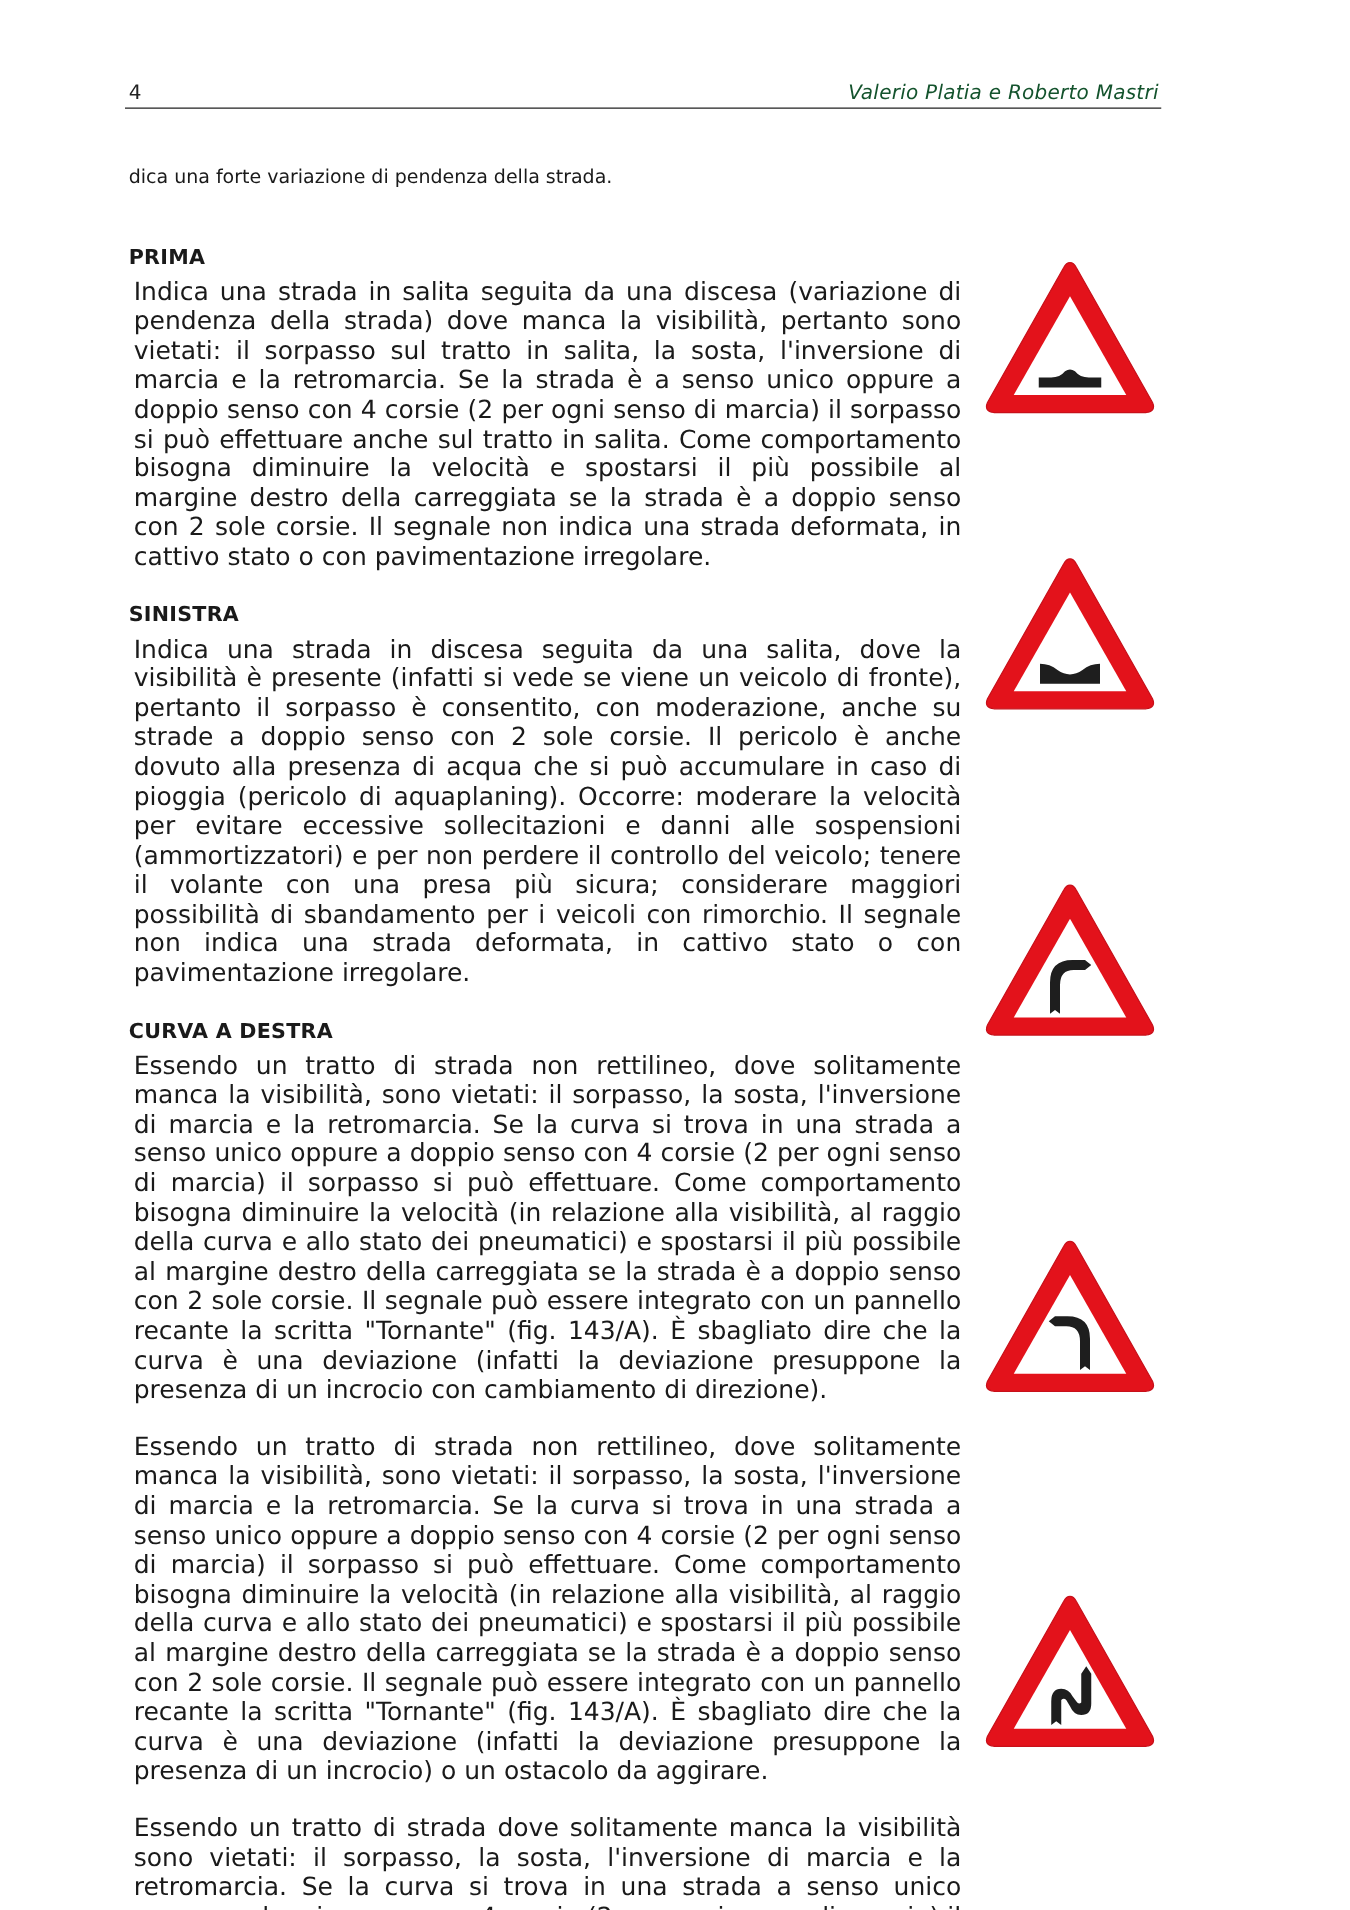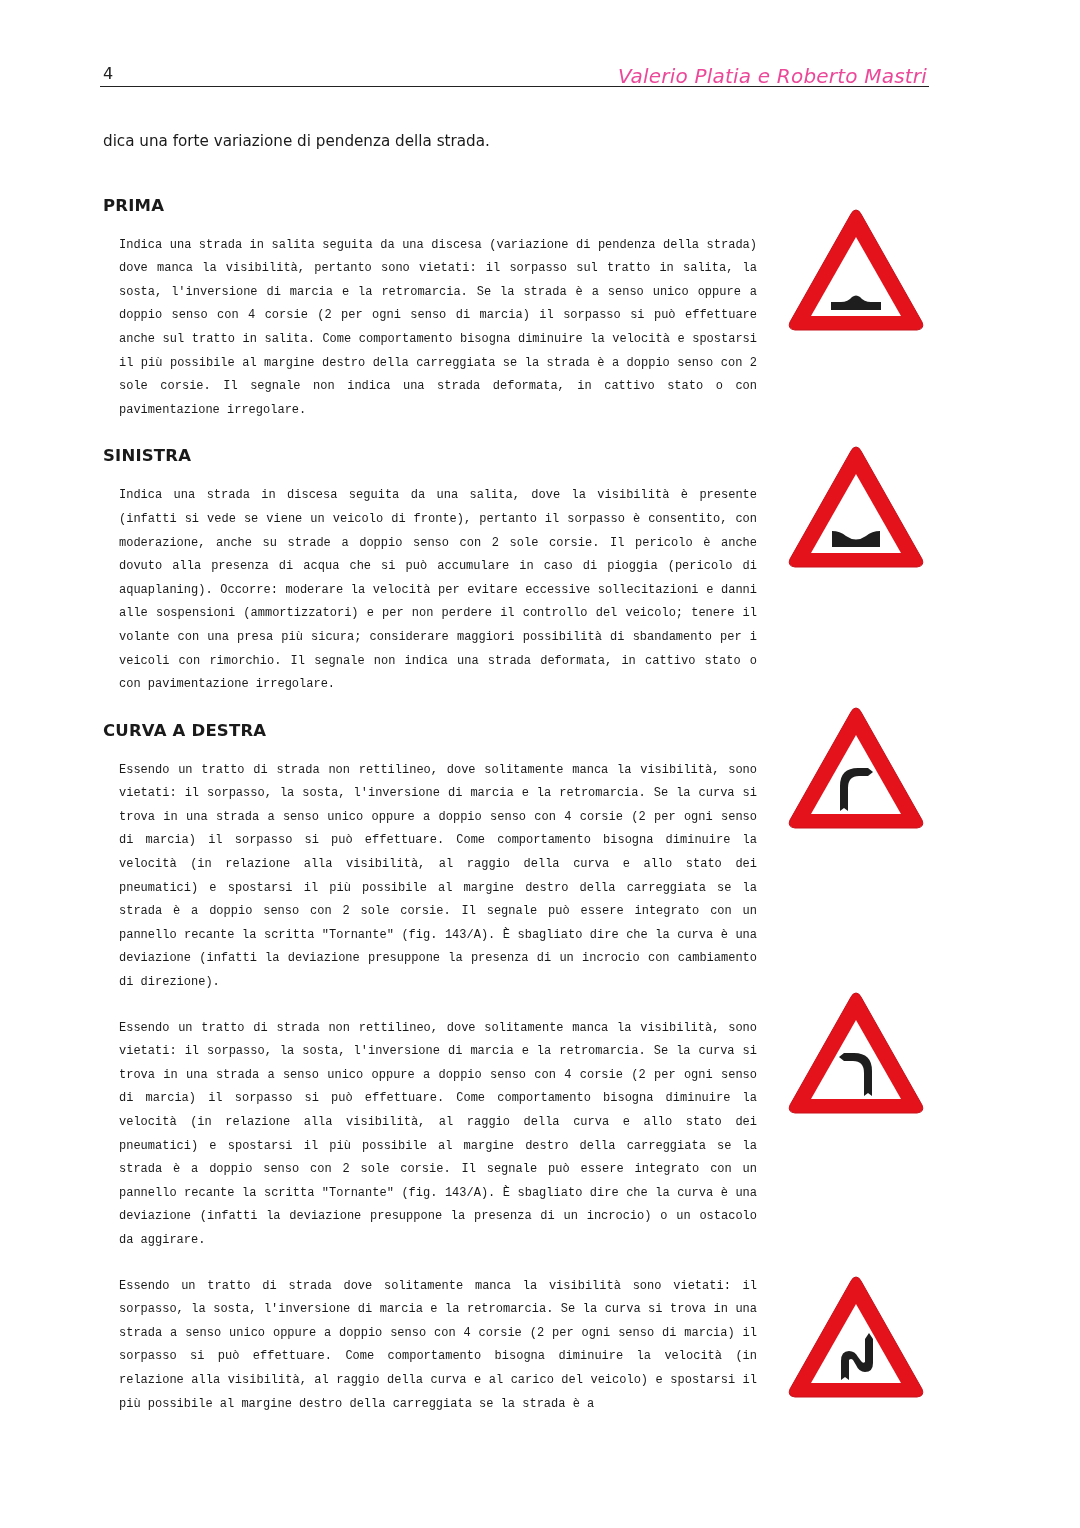--- a/index.html
+++ b/index.html
@@ -27,23 +27,23 @@
       position: absolute;
       left: 3px;
       top: 2px;
       font-size: 16px;
       color: #222;
     }
     .authors {
       position: absolute;
       right: 2px;
       top: 2px;
-      font-size: 20px;
+      font-size: 16px;
       font-style: italic;
-      color: #ec4899;
+      color: #14532d;
       letter-spacing: 0.2px;
     }
     .content {
       position: absolute;
       left: 103px;
       top: 130px;
       width: 670px;
     }
     .lead-text {
       font-size: 15.2px;
@@ -55,26 +55,25 @@
       margin-bottom: 22px;
     }
     .section-title {
       font-size: 16.5px;
       font-weight: bold;
       line-height: 24px;
       margin: 0;
       letter-spacing: 0.2px;
     }
     .section-body {
-      font-size: 12px;
+      font-size: 20px;
       line-height: 23.6px;
       text-align: justify;
-      margin: 16px;
+      margin: 4px;
       hyphens: none;
-      font-family: Liberation Mono, monospace;
     }
     .sign {
       position: absolute;
       width: 140px;
       height: 128px;
     }
     .sign svg { display: block; }
   </style>
 </head>
 <body>

